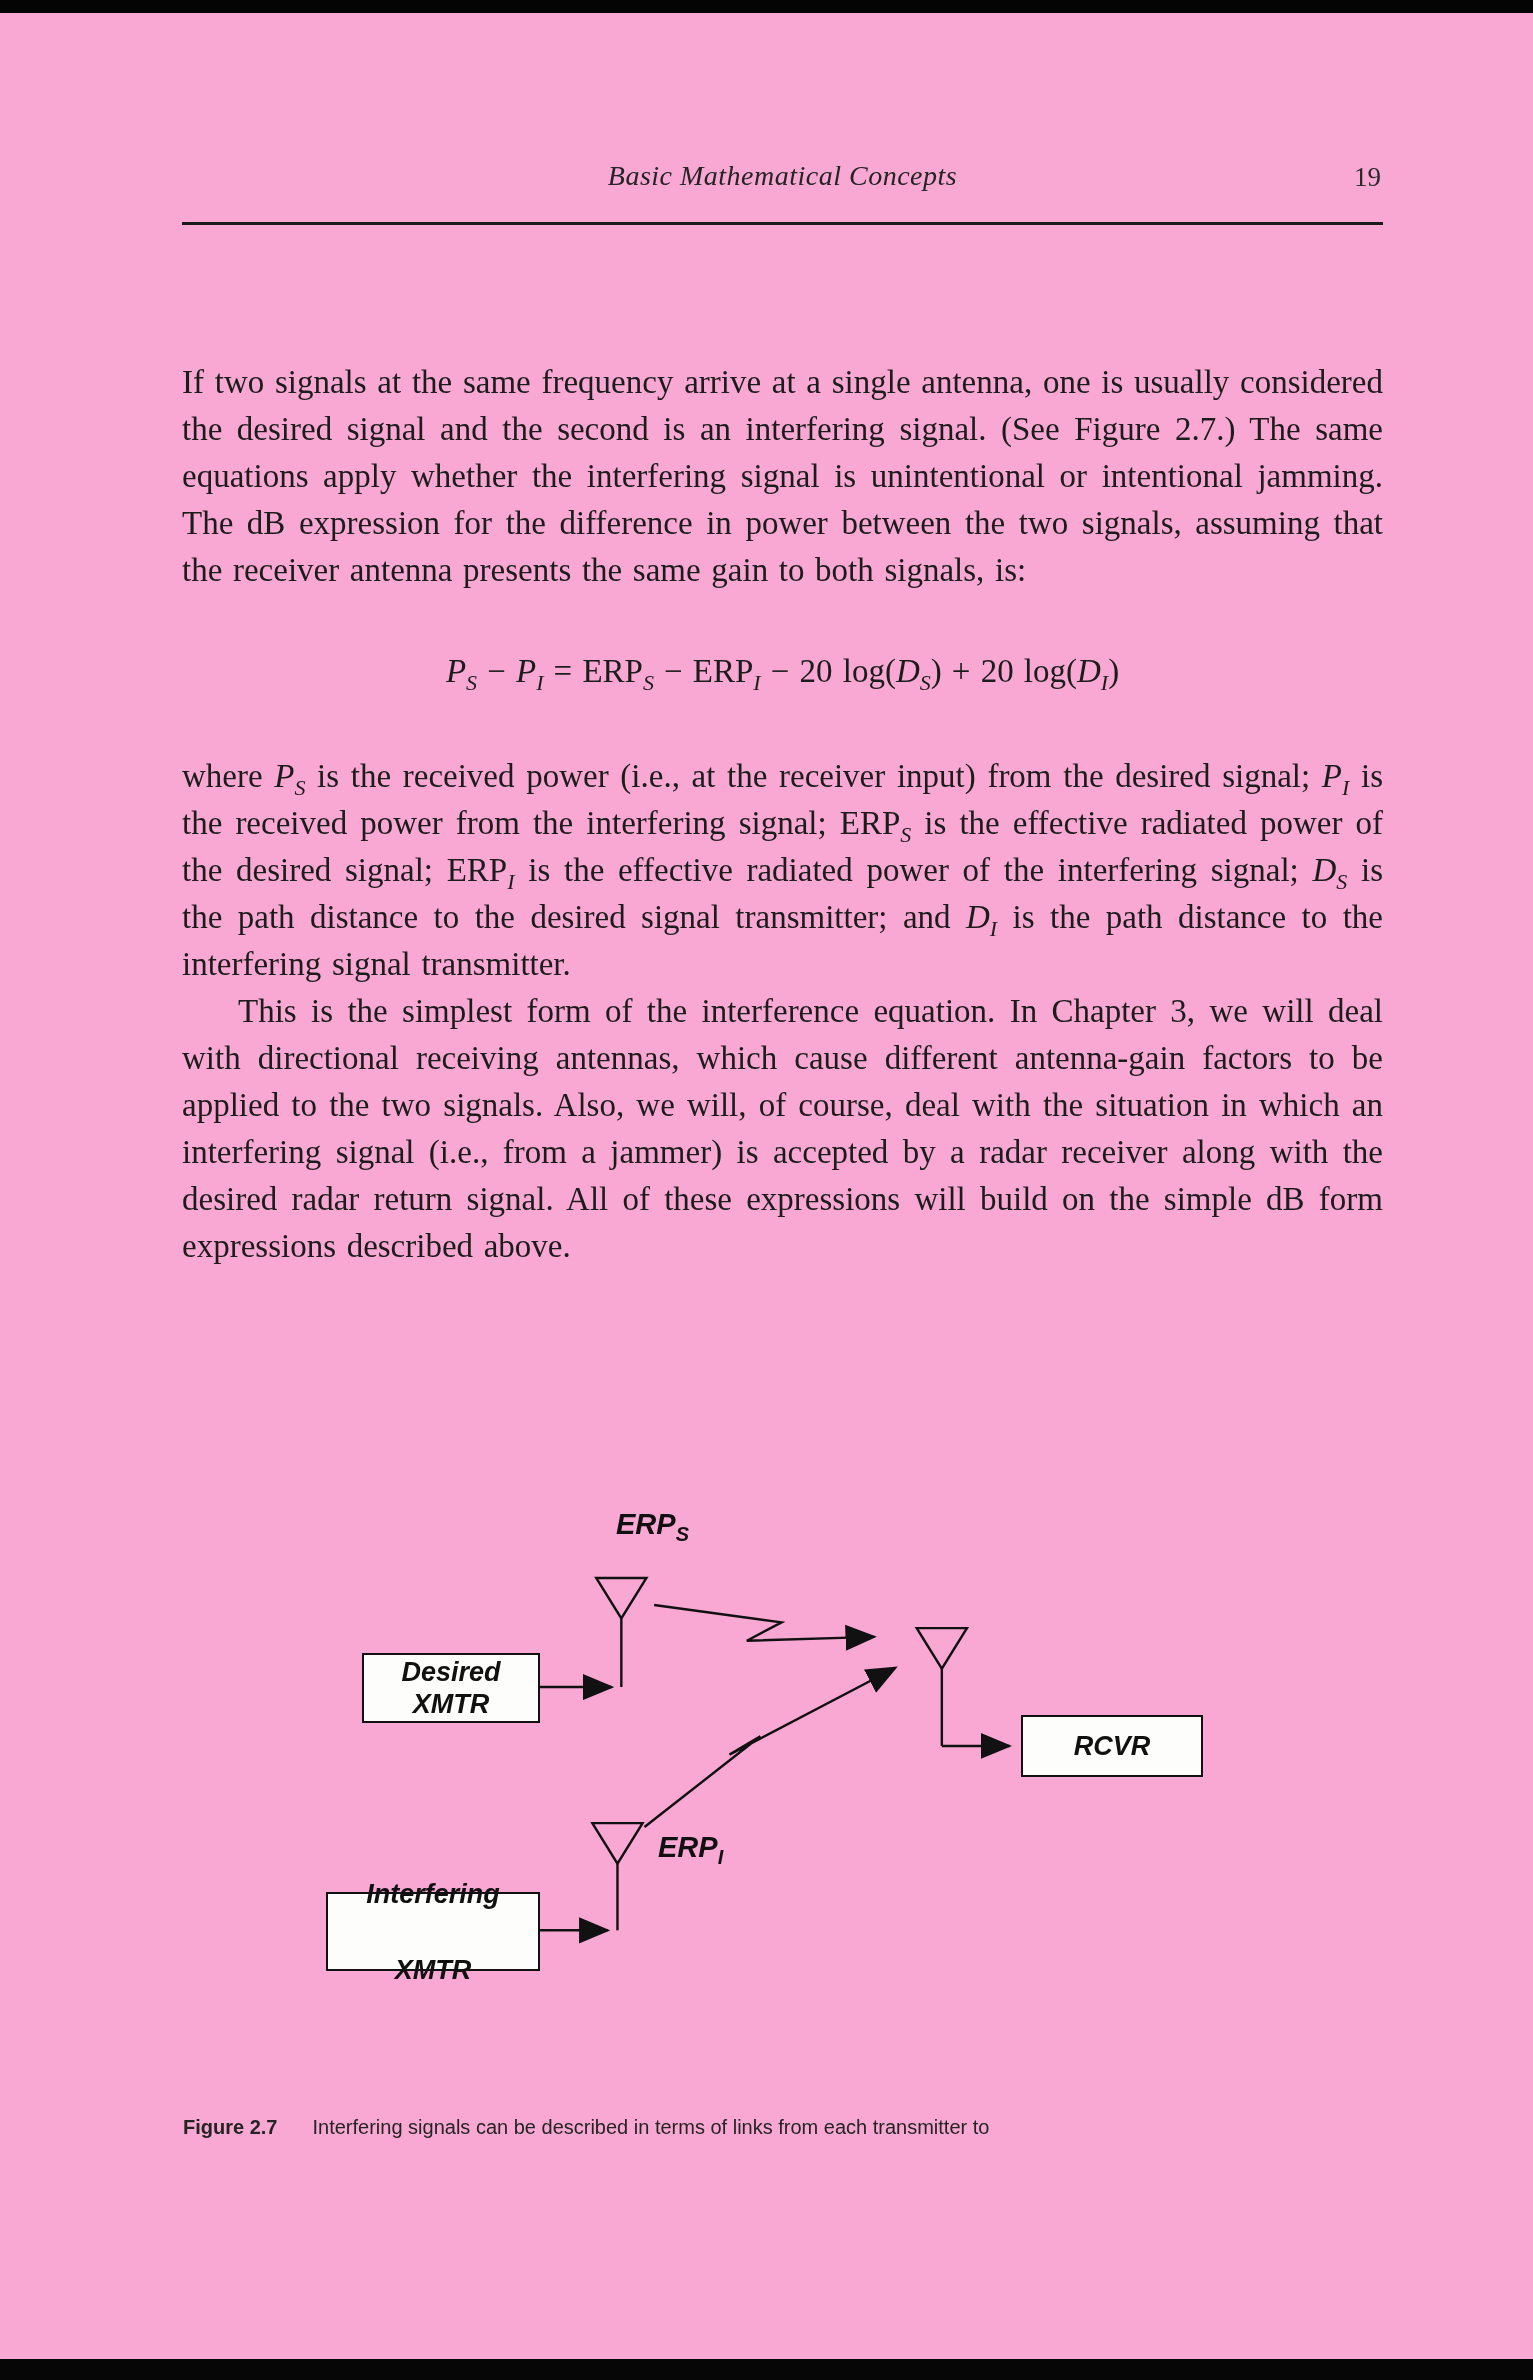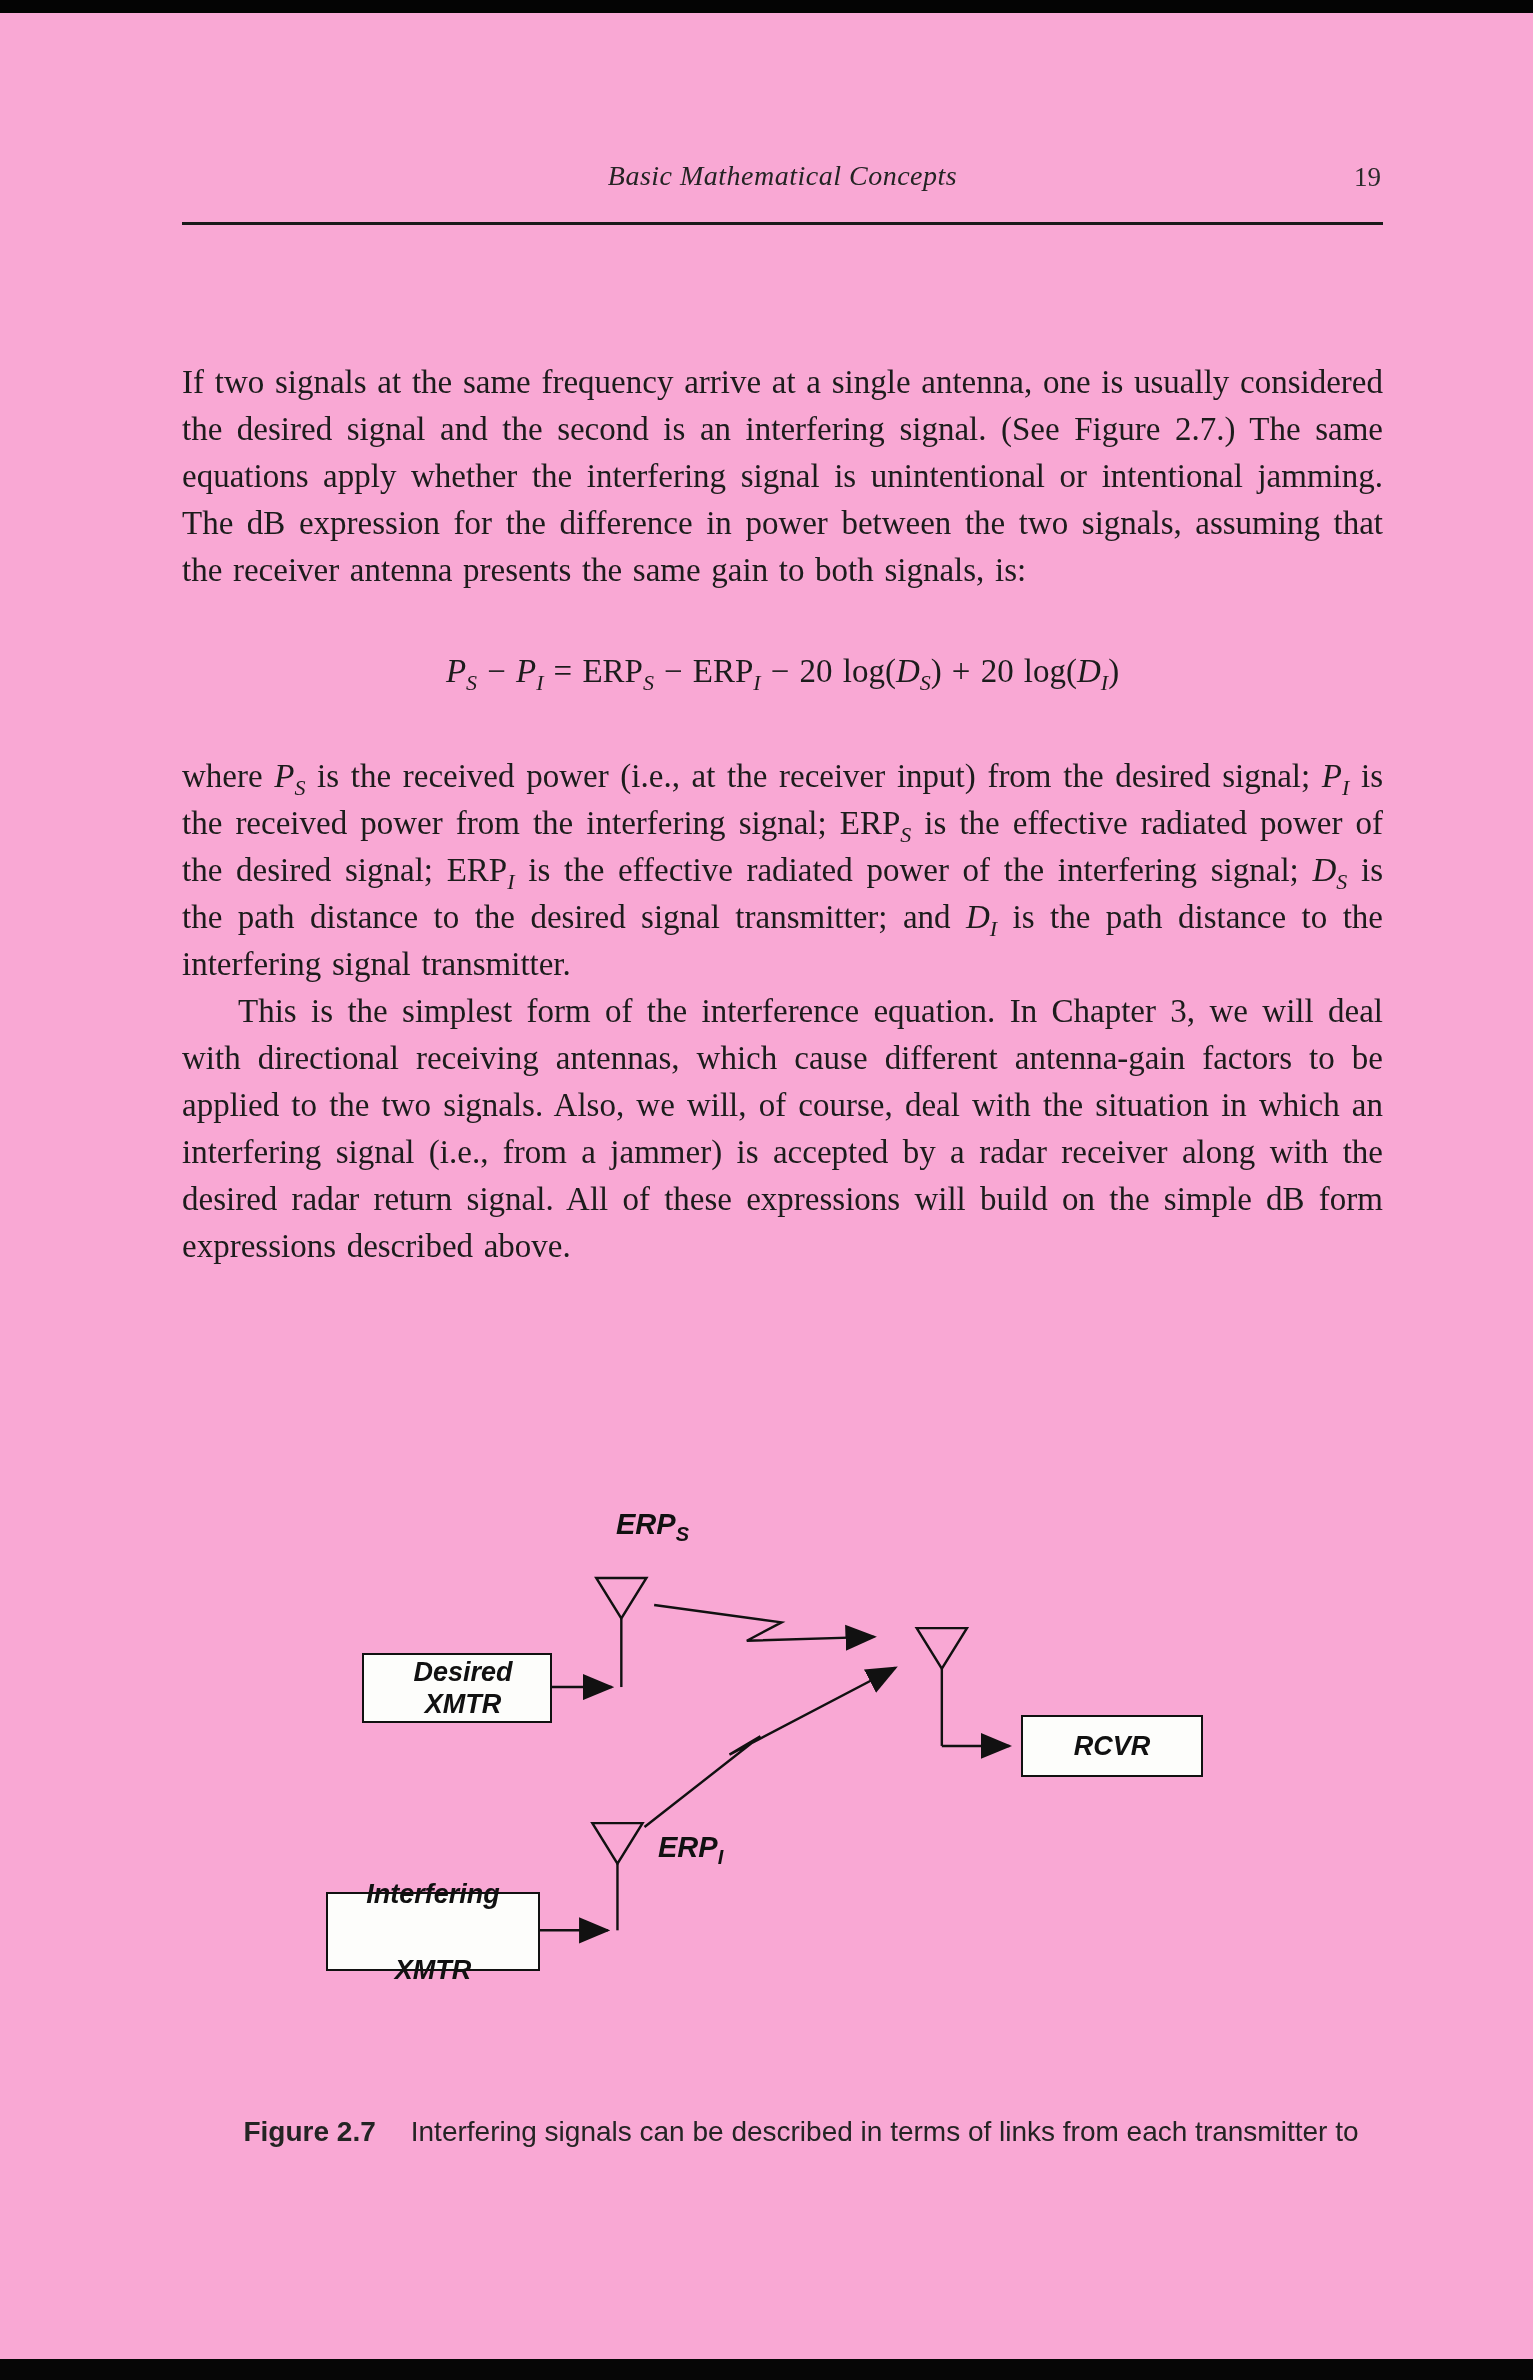--- a/index.html
+++ b/index.html
@@ -82,28 +82,28 @@
     position: absolute;
     border: 2.9px solid #111;
     background: #fdfdfb;
     display: flex; flex-direction: column;
     align-items: center; justify-content: center;
     font-family: "Liberation Sans", sans-serif;
     font-weight: 700; font-style: italic;
     font-size: 27px; line-height: 32px; color: #111;
     text-align: center;
   }
-  .box-desired     { left: 179px; top: 160px; width: 174px; height: 66px; padding-left: 12px; }
+  .box-desired     { left: 179px; top: 160px; width: 174px; height: 66px; }
   .box-interfering { left: 143px; top: 399px; width: 210px; height: 75px; gap: 44px; }
   .box-rcvr        { left: 838px; top: 222px; width: 178px; height: 58px; }
 
   .figure-caption {
     position: absolute; top: 2116px; left: 183px; width: 1236px;
     font-family: "Liberation Sans", sans-serif;
-    font-size: 28px; color: #242424; white-space: nowrap; text-align: center;
+    font-size: 20px; color: #242424; white-space: nowrap;
   }
   .caption-label { font-weight: 700; margin-right: 35px; }
 </style>
 </head>
 <body>
 
 <div class="page">
 
   <div class="bar-top"></div>
 

